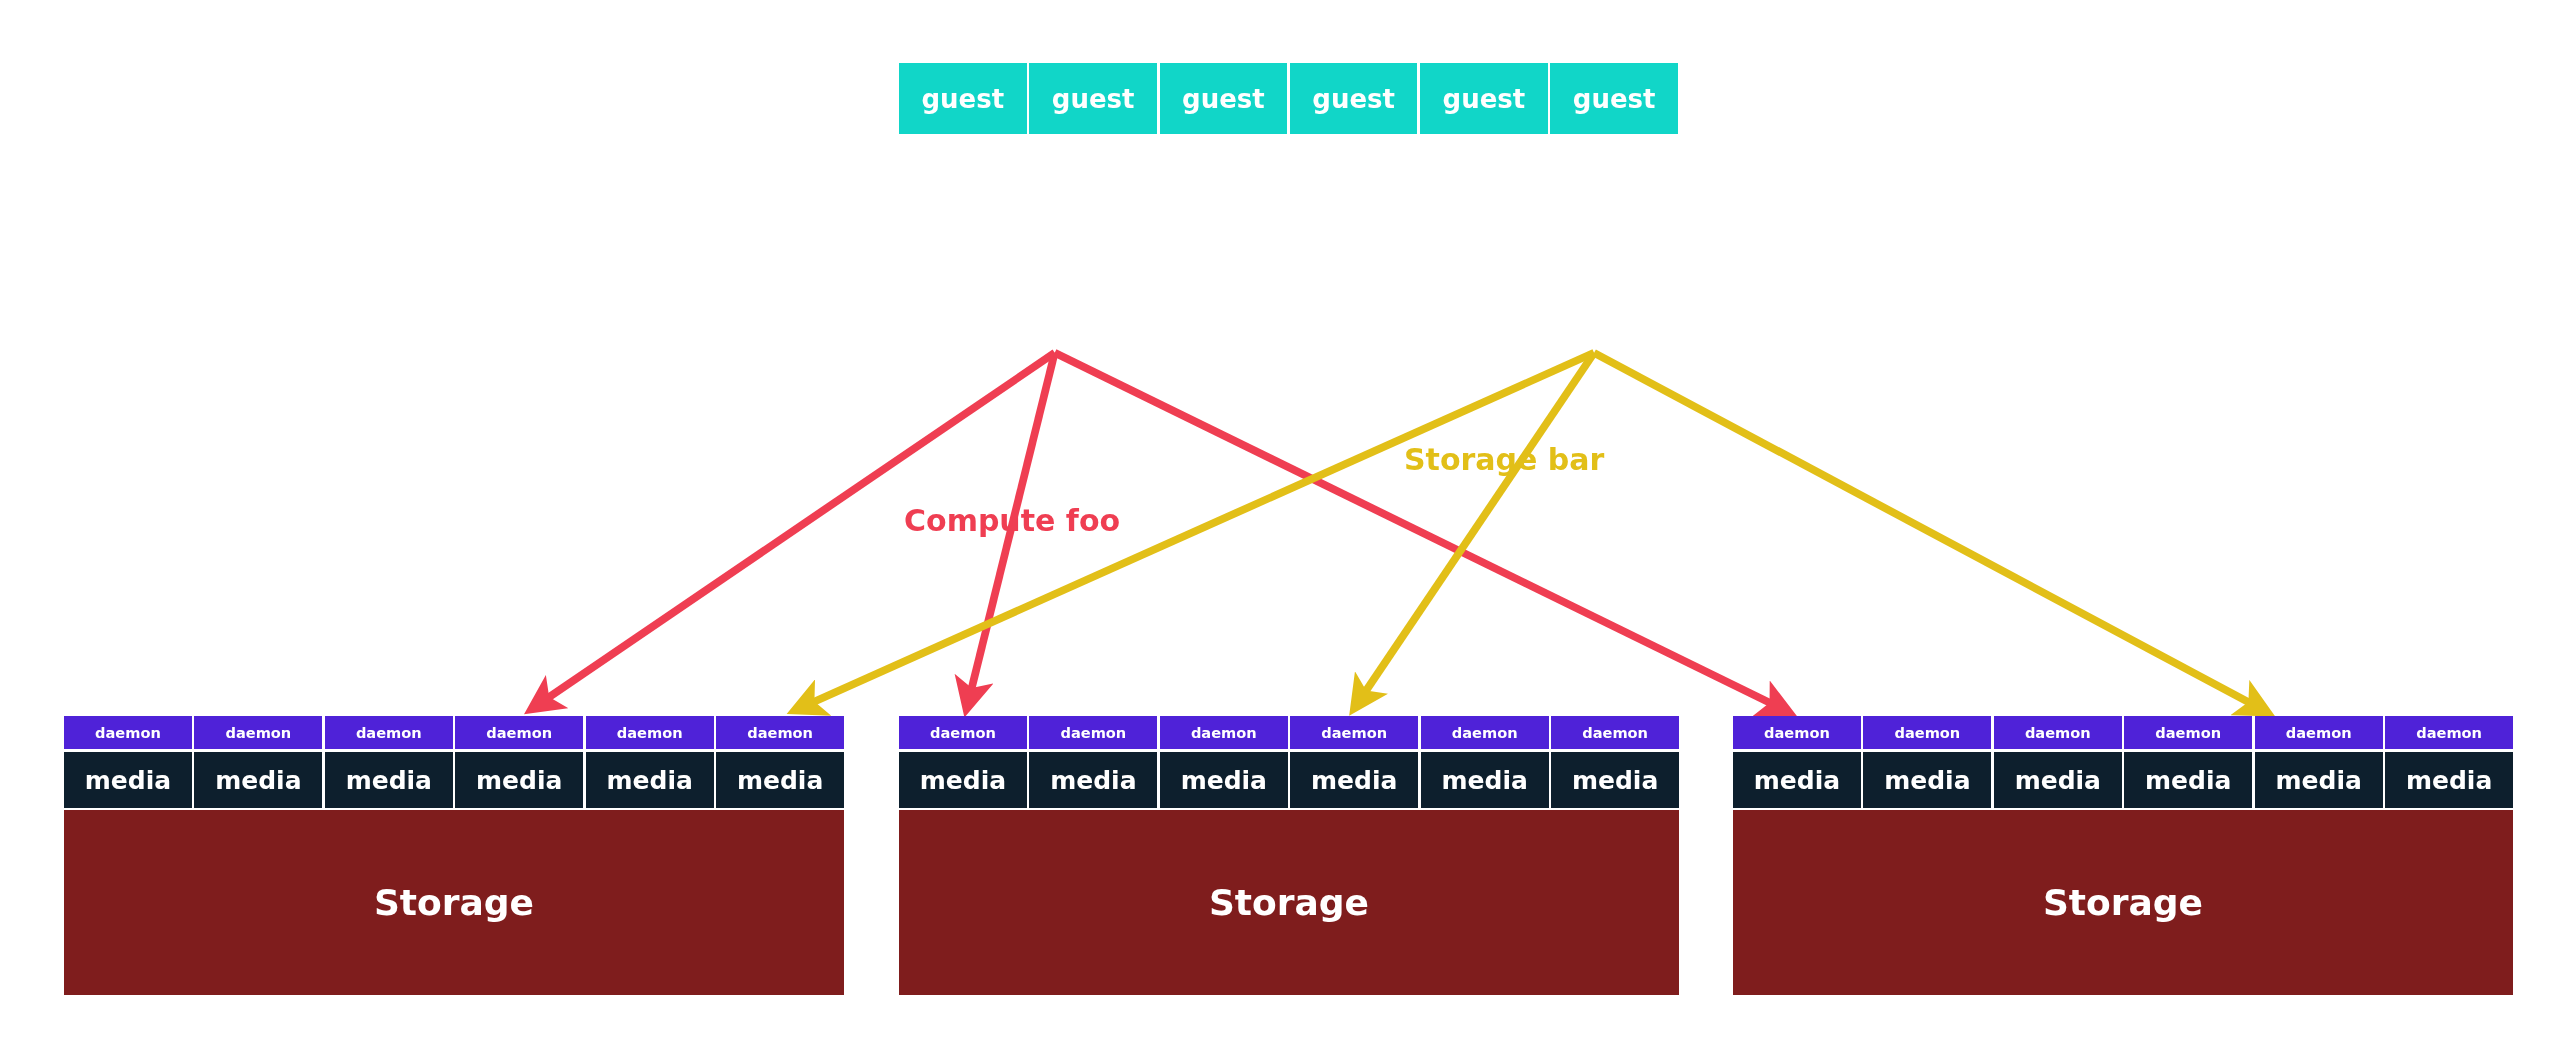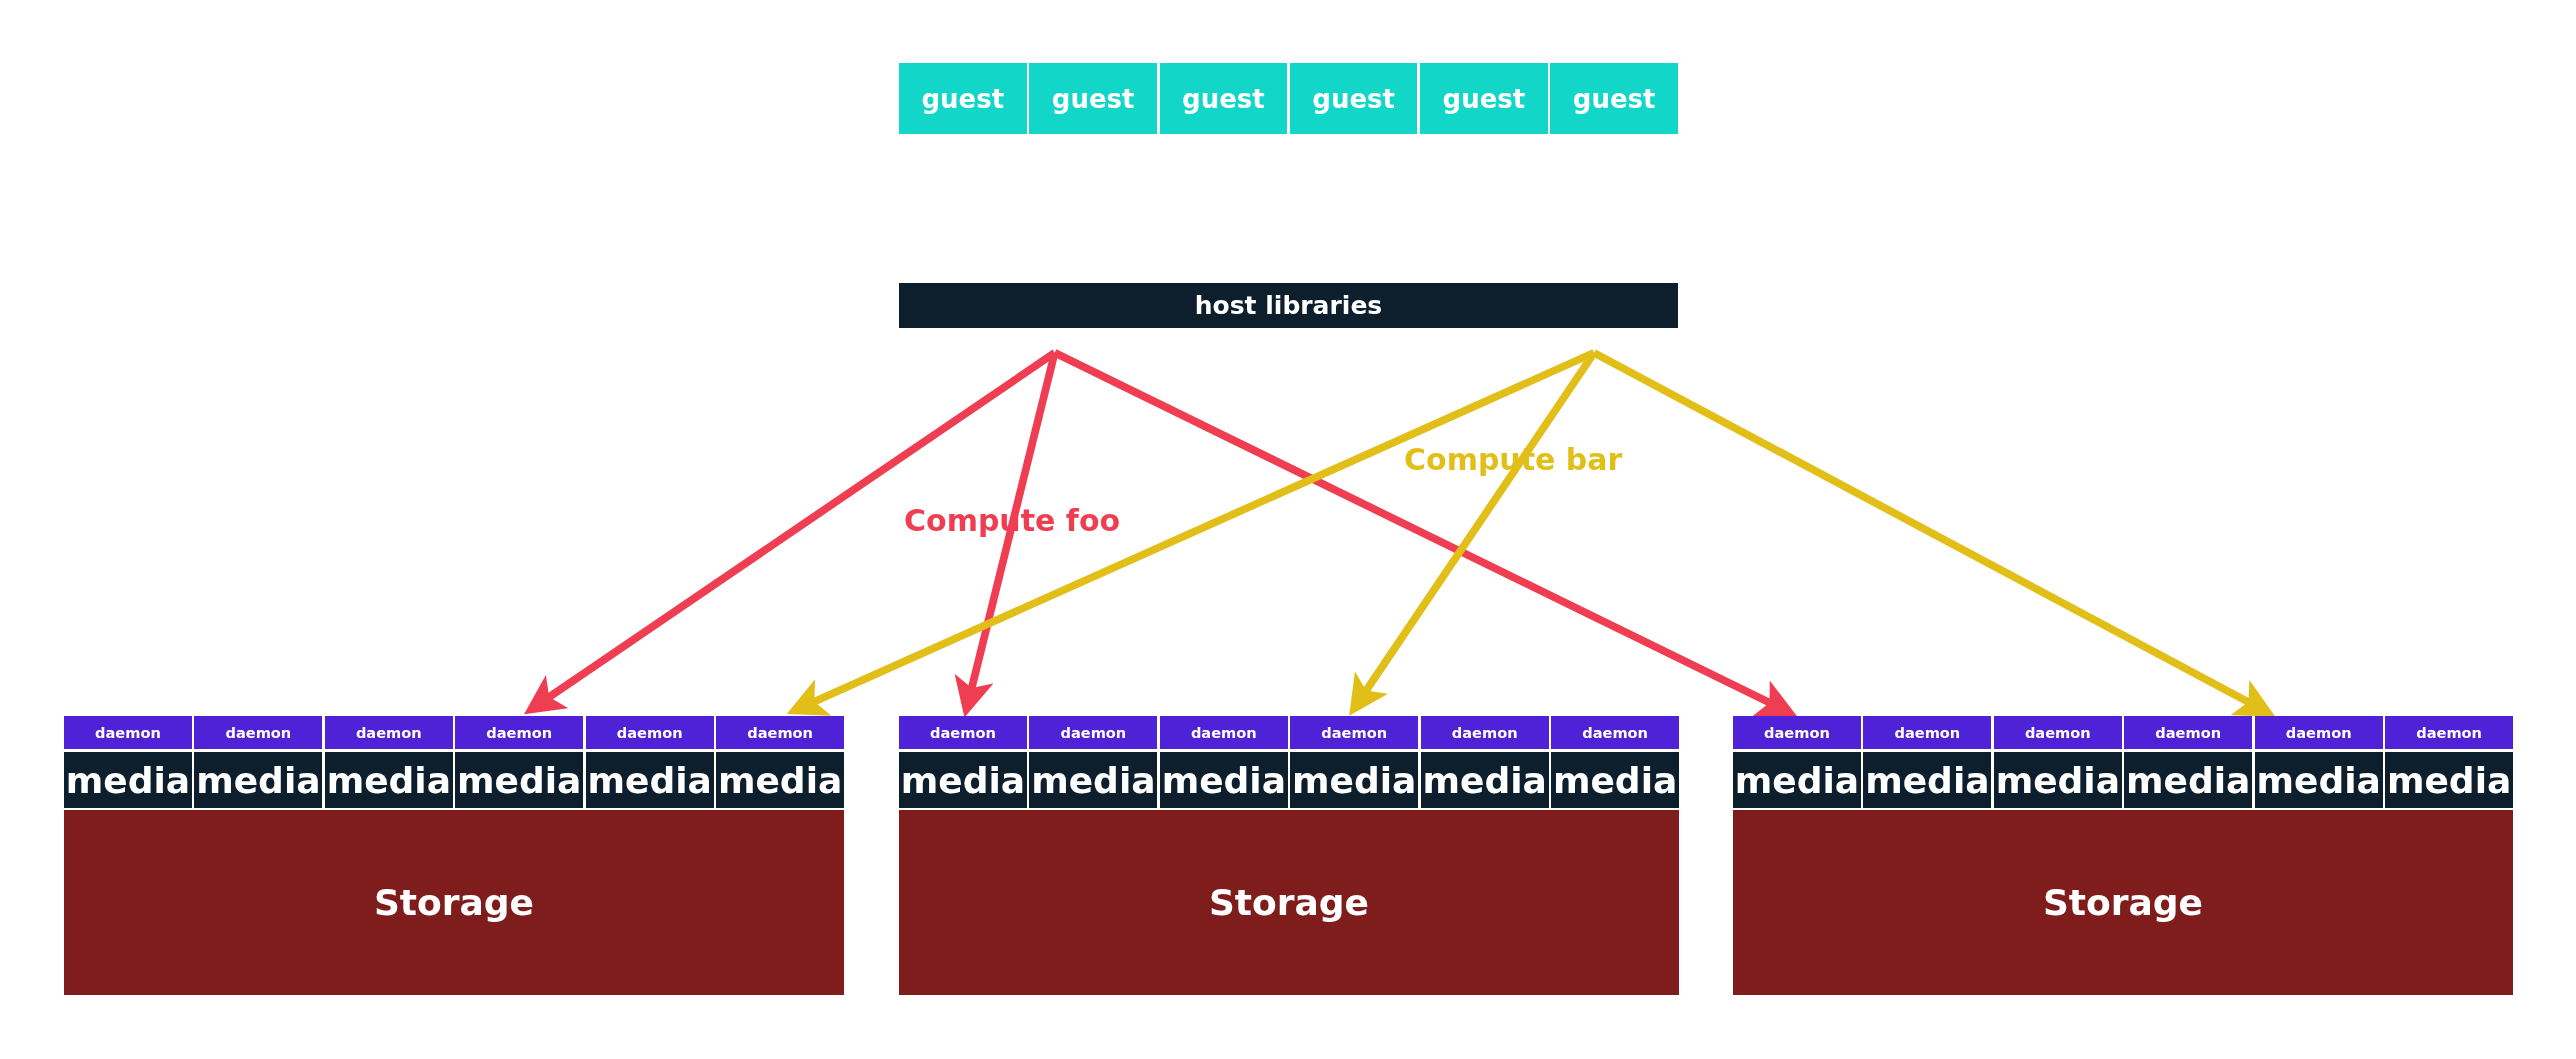--- a/index.html
+++ b/index.html
@@ -112,21 +112,21 @@
     display: flex;
     gap: 2.6px;
   }
   .media-cell {
     flex: 1 1 0;
     background: #0d1f2d;
     display: flex;
     align-items: center;
     justify-content: center;
     color: #ffffff;
-    font-size: 36px;
+    font-size: 25px;
     font-weight: bold;
     box-sizing: border-box;
   }
   .storage-body {
     position: absolute;
     left: 0;
     top: 94px;
     width: 100%;
     height: 185px;
     background: #7f1d1d;
@@ -204,23 +204,20 @@
       </div>
       <div class="guest-cell">
         <span>guest</span>
       </div>
       <div class="guest-cell">
         <span>guest</span>
       </div>
     </div>
 
 
-    <div class="hostlib-bar">
-      <span>host libraries</span>
-    </div>
 
   </div>
 
   <div class="storage-group" id="storage-group-1" style="left:64px; width:780px;">
     <div class="daemon-row">
       <div class="daemon-cell">
           <span>daemon</span>
         </div>
       <div class="daemon-cell">
           <span>daemon</span>
@@ -349,16 +346,16 @@
       <div class="media-cell">
           <span>media</span>
         </div>
     </div>
     <div class="storage-body">
       <span>Storage</span>
     </div>
   </div>
 
   <div class="obj-label" id="label-foo">Compute foo</div>
-  <div class="obj-label" id="label-bar">Compute bar</div>
+  <div class="obj-label" id="label-bar">Storage bar</div>
 
 </div>
 
 
 </body></html>

